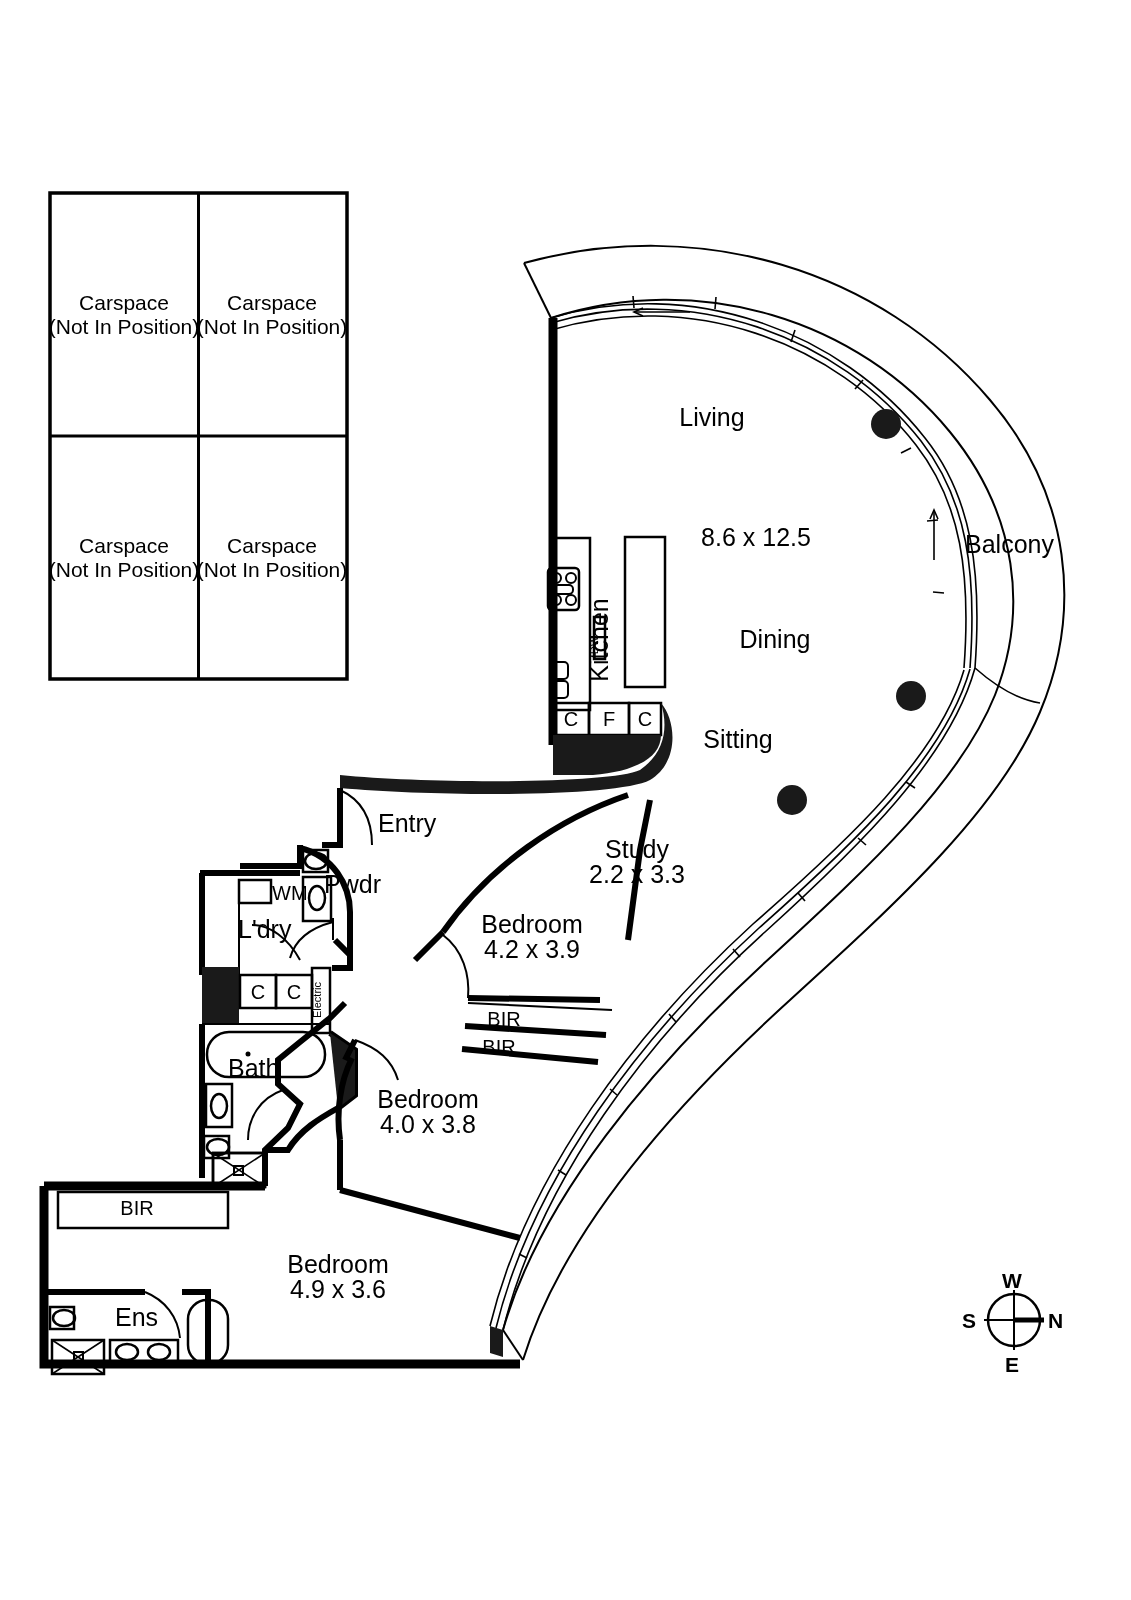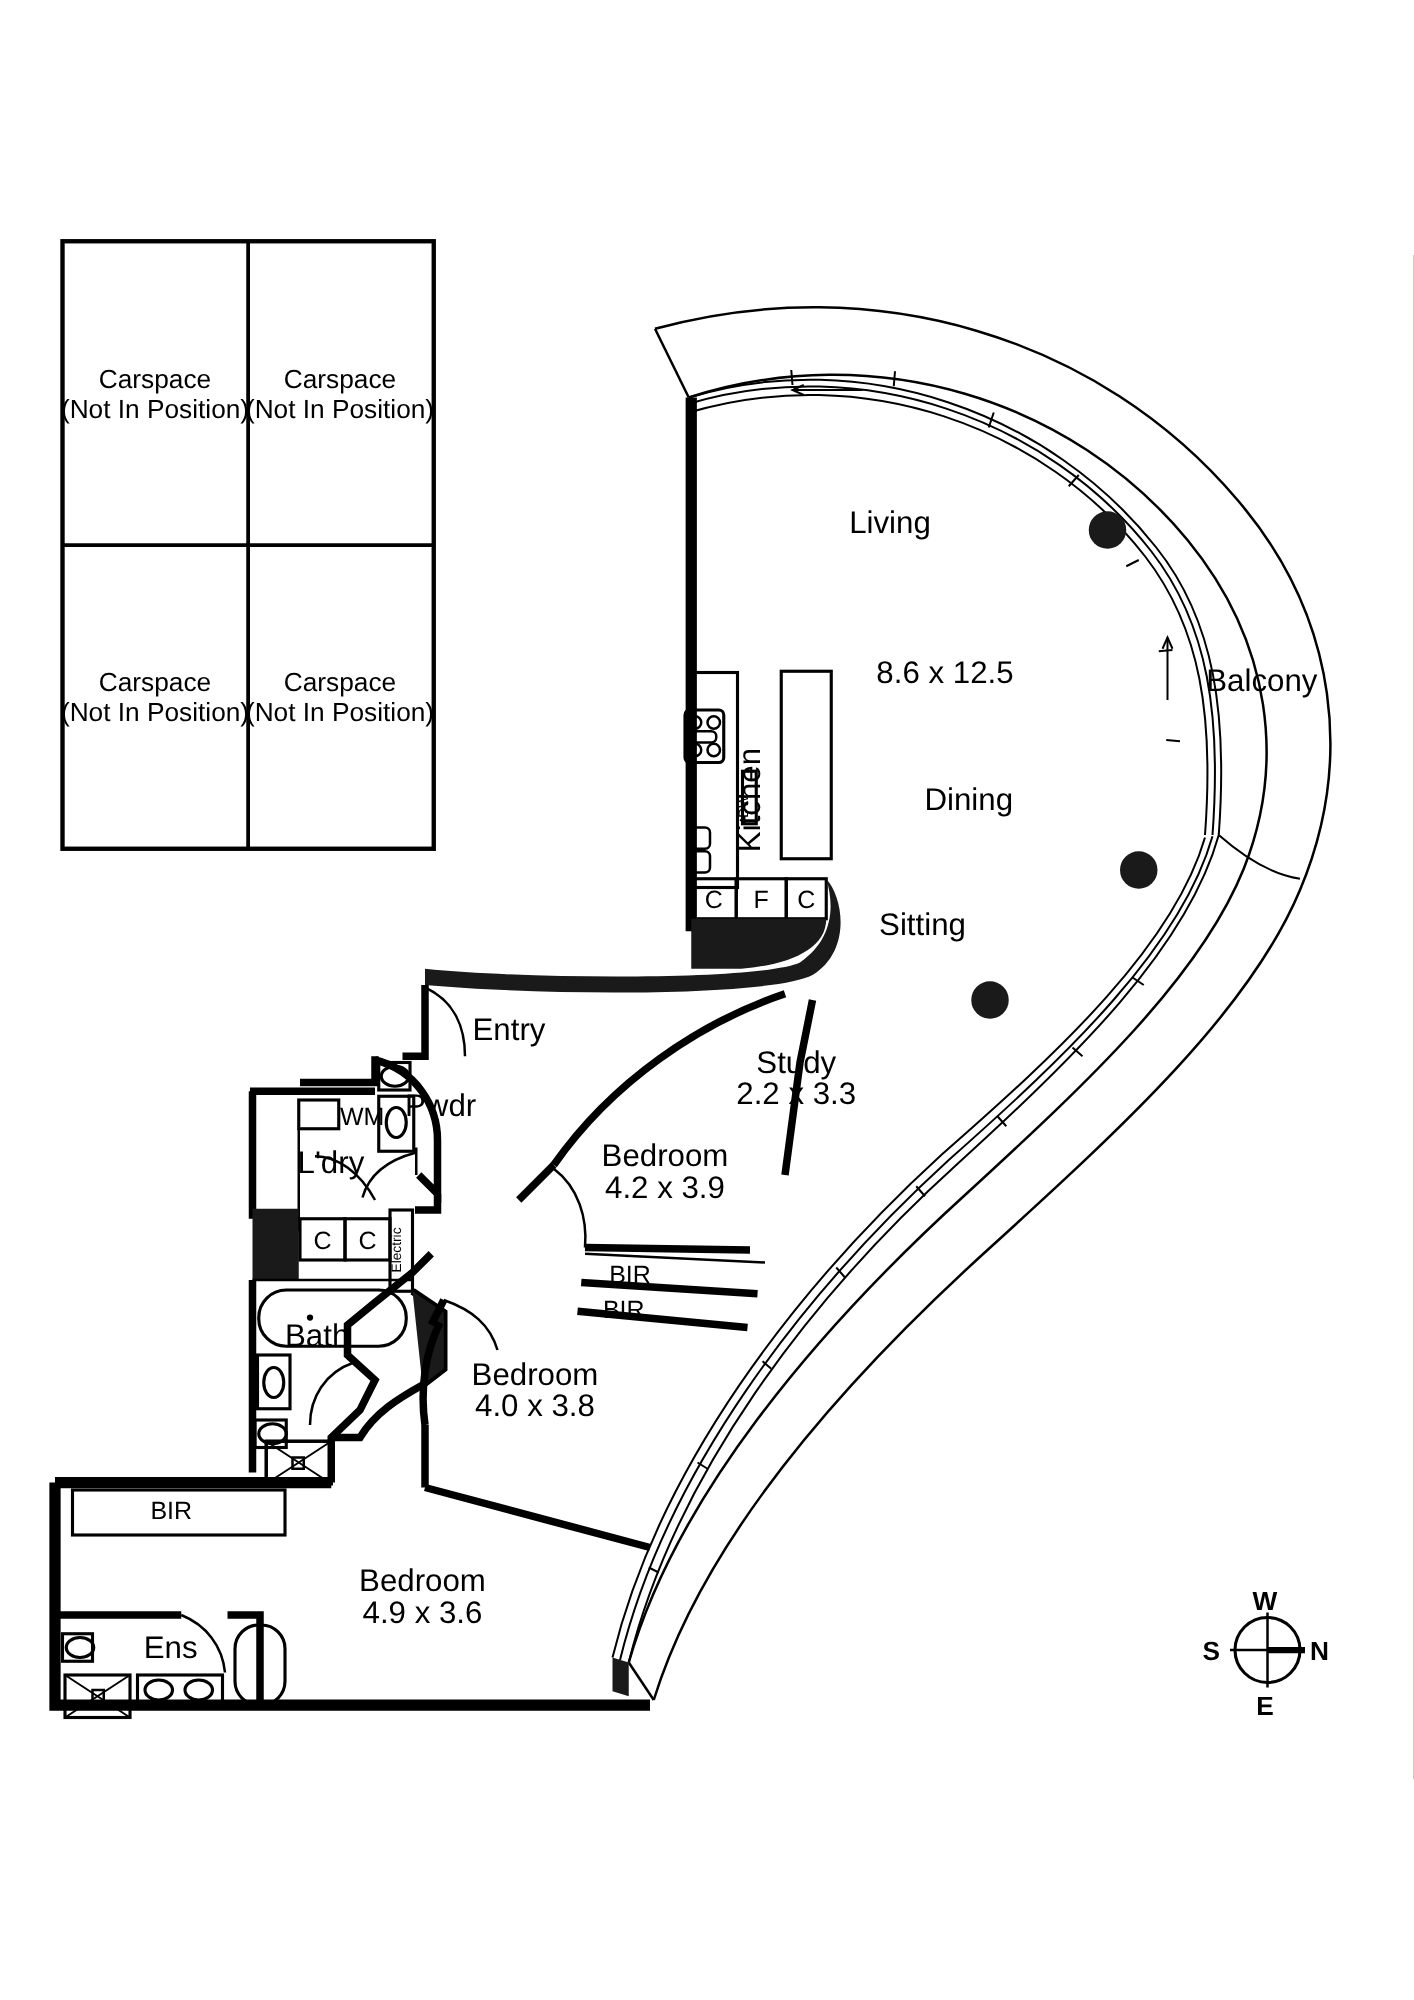--- a/index.html
+++ b/index.html
@@ -1,17 +1,17 @@
 <!DOCTYPE html>
 <html><head>
 <meta charset="utf-8">
 <style>
   html,body{margin:0;padding:0;background:#ffffff;}
   body{width:1131px;height:1600px;font-family:"Liberation Sans",sans-serif;}
-  #stage{position:relative;width:1131px;height:1600px;overflow:hidden;background:#4d7c0f;}
+  #stage{position:relative;width:1131px;height:1600px;overflow:hidden;background:#0ea5e9;}
   svg{display:block;}
   .lbl{font-family:"Liberation Sans",sans-serif;fill:#000;}
   .room{font-size:25px;}
   .dim{font-size:25px;}
   .small{font-size:20px;}
   .micro{font-size:11px;}
   .cs{font-size:21px;}
   .compass{font-size:21px;font-weight:bold;}
   .ctr{text-anchor:middle;}
   .wallthick{fill:none;stroke:#000;stroke-width:9;stroke-linecap:butt;}

